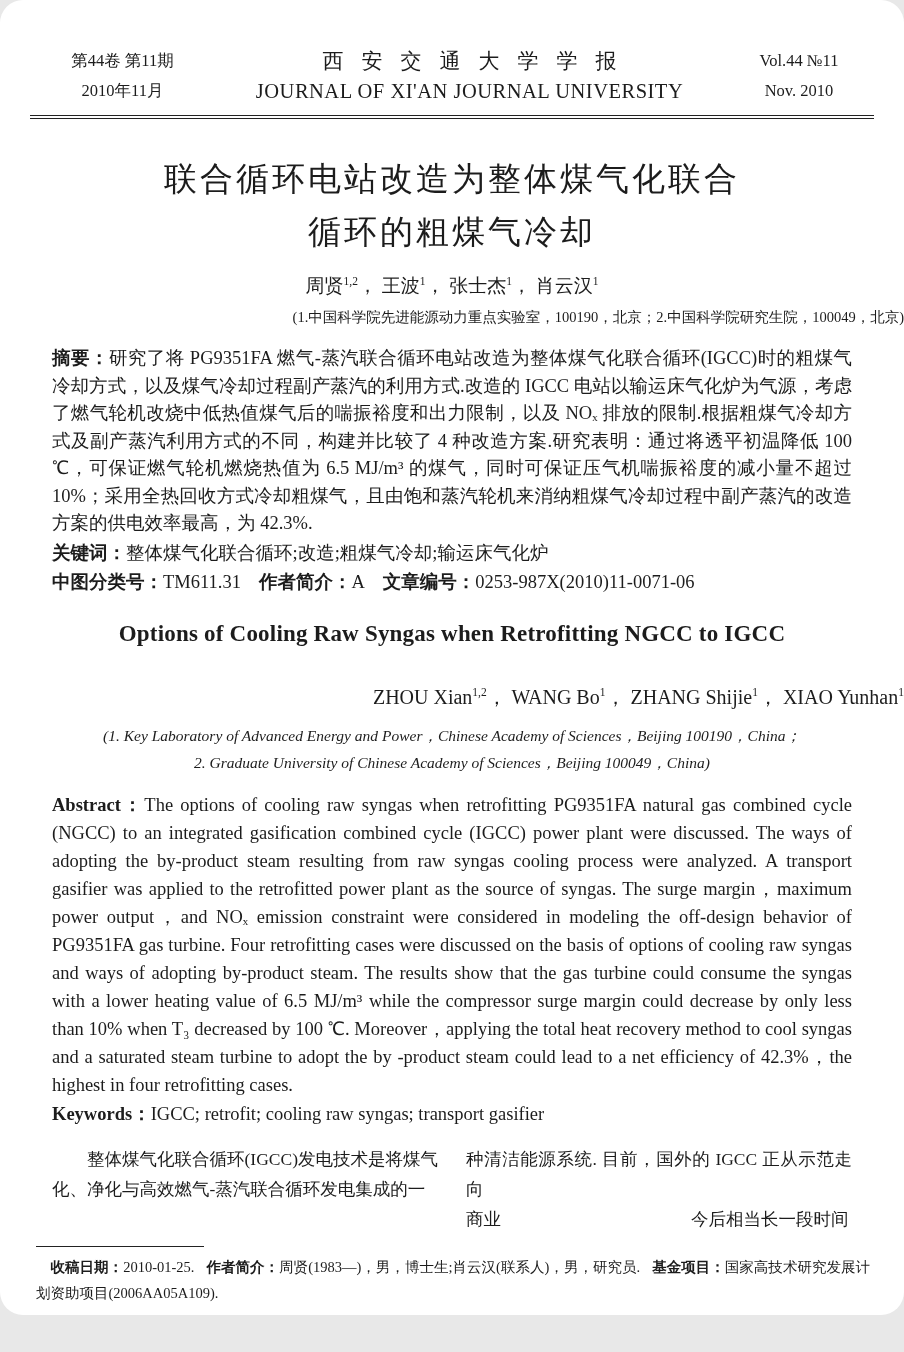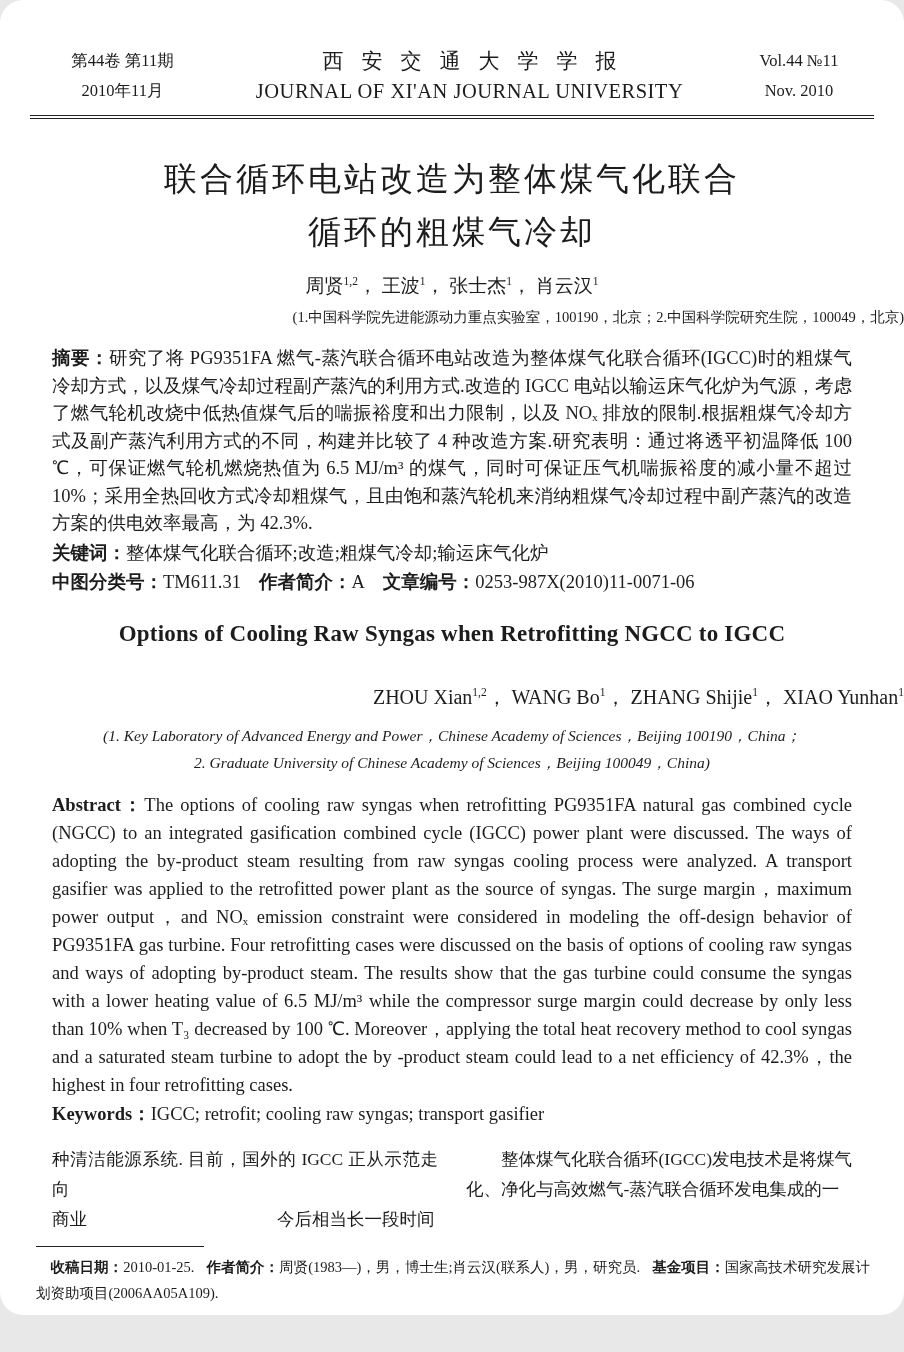--- a/index.html
+++ b/index.html
@@ -152,27 +152,27 @@
 
   <p class="abstract-en">
     <span class="lbl-en-bold">Abstract：</span><span>The options of cooling raw syngas when retrofitting PG9351FA natural gas combined cycle (NGCC) to an integrated gasification combined cycle (IGCC) power plant were discussed. The ways of adopting the by-product steam resulting from raw syngas cooling process were analyzed. A transport gasifier was applied to the retrofitted power plant as the source of syngas. The surge margin，maximum power output，and NOₓ emission constraint were considered in modeling the off-design behavior of PG9351FA gas turbine. Four retrofitting cases were discussed on the basis of options of cooling raw syngas and ways of adopting by-product steam. The results show that the gas turbine could consume the syngas with a lower heating value of 6.5 MJ/m³ while the compressor surge margin could decrease by only less than 10% when T₃ decreased by 100 ℃. Moreover，applying the total heat recovery method to cool syngas and a saturated steam turbine to adopt the by -product steam could lead to a net efficiency of 42.3%，the highest in four retrofitting cases.</span>
   </p>
   <p class="keywords-en">
     <span class="lbl-en-bold">Keywords：</span><span>IGCC; retrofit; cooling raw syngas; transport gasifier</span>
   </p>
 
   <div class="body-cols">
     <div class="body-col">
+      <p class="indent">整体煤气化联合循环(IGCC)发电技术是将煤气化、净化与高效燃气-蒸汽联合循环发电集成的一</p>
+    </div>
+    <div class="body-col">
       <div>种清洁能源系统. 目前，国外的 IGCC 正从示范走向</div>
       <div>
         <span>商业</span><span class="frag2">今后相当长一段时间</span>
       </div>
-    </div>
-    <div class="body-col">
-      <p class="indent">整体煤气化联合循环(IGCC)发电技术是将煤气化、净化与高效燃气-蒸汽联合循环发电集成的一</p>
     </div>
   </div>
 
 
   <div class="fn-rule"></div>
   <p class="footnote">
     <span class="lbl-hei">收稿日期：</span><span class="fn-gap">2010-01-25.</span><span class="lbl-hei">作者简介：</span><span class="fn-gap">周贤(1983—)，男，博士生;肖云汉(联系人)，男，研究员.</span><span class="lbl-hei">基金项目：</span><span>国家高技术研究发展计划资助项目(2006AA05A109).</span>
   </p>
 
 </div>

